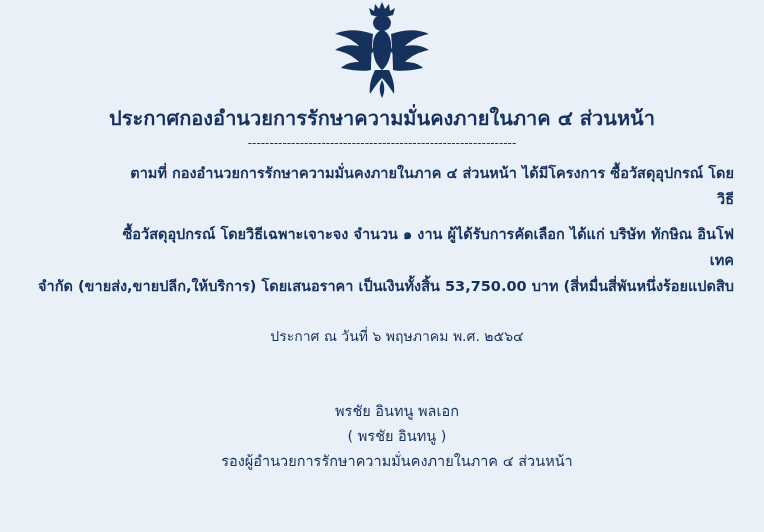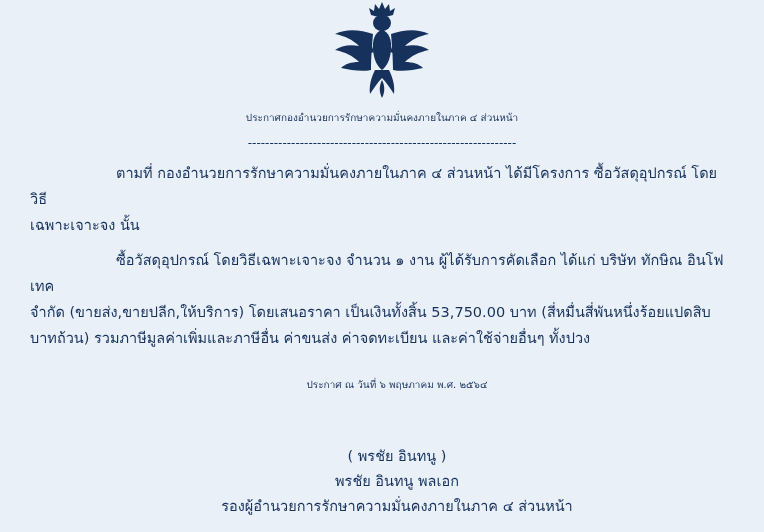--- a/index.html
+++ b/index.html
@@ -29,57 +29,58 @@
     height: 100px;
   }
   .emblem {
     display: block;
   }
   .title-block {
     text-align: center;
     margin-top: 6px;
   }
   .title-line {
-    font-size: 10px;
-    font-weight: normal;
+    font-size: 20px;
+    font-weight: bold;
     line-height: 24px;
     color: #16325c;
   }
   .divider {
     text-align: center;
     font-size: 12px;
     letter-spacing: 0px;
     color: #16325c;
     margin-top: 6px;
     line-height: 14px;
   }
   .body-block {
     margin-top: 10px;
     font-size: 14.5px;
     line-height: 26px;
   }
   .para {
-    text-align: left;
+    text-align: right;
     margin: 0;
+    font-weight: bold;
   }
   .indent {
     display: inline-block;
     width: 86px;
   }
   .indent-sm {
     display: inline-block;
     width: 86px;
   }
   .spacer-1 {
     height: 9px;
   }
   .date-line {
     margin-top: 26px;
     text-align: center;
-    font-size: 10px;
+    font-size: 14px;
     padding-left: 30px;
   }
   .sign-block {
     margin-top: 52px;
     text-align: center;
     font-size: 14.5px;
     line-height: 25px;
     padding-left: 30px;
   }
   .sign-line {
@@ -123,35 +124,33 @@
   <div class="title-block">
     <div class="title-line">ประกาศกองอำนวยการรักษาความมั่นคงภายในภาค ๔ ส่วนหน้า</div>
   </div>
 
   <div class="divider">--------------------------------------------------------------</div>
 
   <div class="body-block">
 
     <p class="para">
       <span class="indent"></span><span>ตามที่ กองอำนวยการรักษาความมั่นคงภายในภาค ๔ ส่วนหน้า ได้มีโครงการ ซื้อวัสดุอุปกรณ์ โดยวิธี</span><br>
-      <span>เฉพาะเจาะจง นั้น</span>
     </p>
 
     <div class="spacer-1"></div>
 
     <p class="para">
       <span class="indent-sm"></span><span>ซื้อวัสดุอุปกรณ์ โดยวิธีเฉพาะเจาะจง จำนวน ๑ งาน ผู้ได้รับการคัดเลือก ได้แก่ บริษัท ทักษิณ อินโฟเทค</span><br>
       <span>จำกัด (ขายส่ง,ขายปลีก,ให้บริการ) โดยเสนอราคา เป็นเงินทั้งสิ้น 53,750.00 บาท (สี่หมื่นสี่พันหนึ่งร้อยแปดสิบ</span><br>
-      <span>บาทถ้วน) รวมภาษีมูลค่าเพิ่มและภาษีอื่น ค่าขนส่ง ค่าจดทะเบียน และค่าใช้จ่ายอื่นๆ ทั้งปวง</span>
     </p>
 
   </div>
 
   <div class="date-line">ประกาศ ณ วันที่  ๖ พฤษภาคม พ.ศ. ๒๕๖๔</div>
 
   <div class="sign-block">
+    <span class="sign-line">พรชัย อินทนู พลเอก</span>
     <span class="sign-line">( พรชัย   อินทนู )</span>
-    <span class="sign-line">พรชัย อินทนู พลเอก</span>
     <span class="sign-line">รองผู้อำนวยการรักษาความมั่นคงภายในภาค ๔ ส่วนหน้า</span>
 
   </div>
 
 </div>
 
 </body></html>

